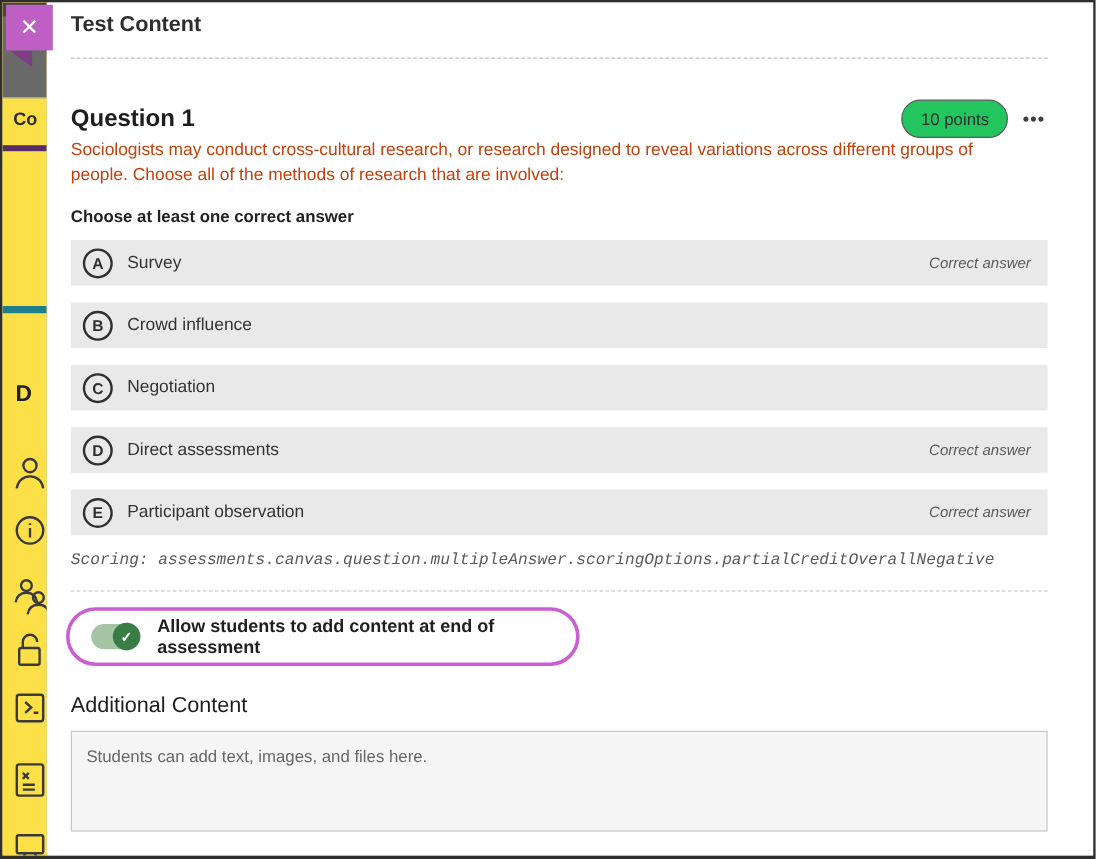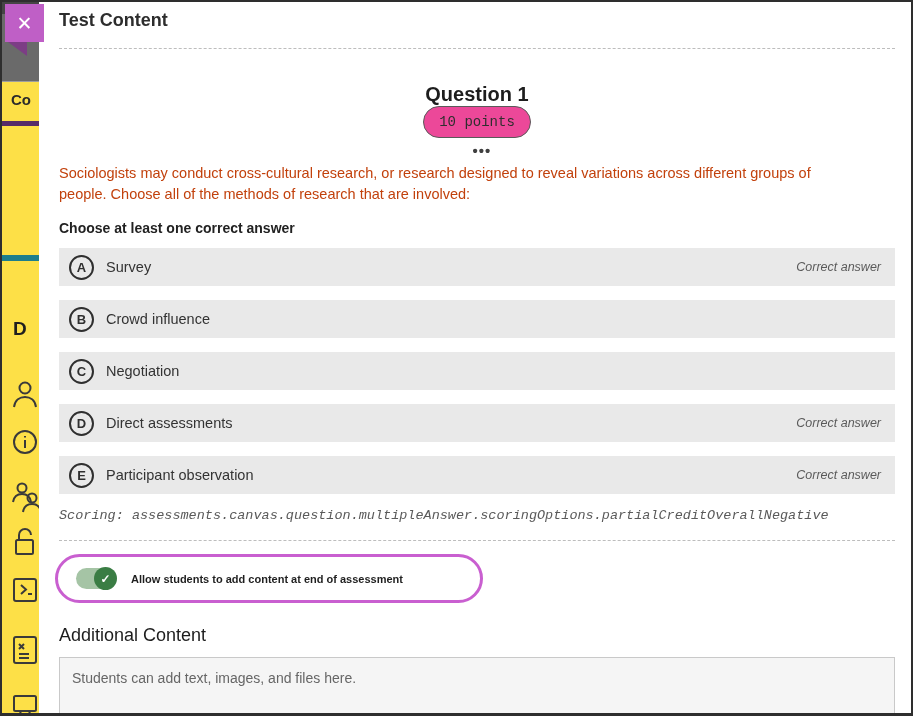--- a/index.html
+++ b/index.html
@@ -25,31 +25,31 @@
   .scrim-tab-text { position:absolute; left:9px; top:89px; font-size:15px; font-weight:600; color:#2b2b2b; white-space:nowrap; }
   .scrim-purple-bar { position:absolute; left:0; top:119px; width:100%; height:5px; }
   .scrim-teal-bar { position:absolute; left:0; top:253px; width:100%; height:6px; }
   .scrim-detail-text { position:absolute; left:11px; top:316px; font-size:19px; font-weight:700; color:#1f1f1f; white-space:nowrap; }
   .scrim-icon { position:absolute; left:9px; color:#3a3a3a; }
   .scrim-icon svg { display:block; }
 
   
   .panel {
     position:absolute; left:37px; top:0; right:0; bottom:0;
-    background:#ffffff; padding:8px 16px 0 20px; overflow:hidden;
+    background:#ffffff; padding:8px 38px 0 20px; overflow:hidden;
   }
   .panel-title { font-size:18px; font-weight:600; color:#2d2d2d; }
   .dashed-divider { border:none; border-top:1px dashed #bdbdbd; margin-top:17px; }
 
-  .question-header { display:flex; align-items:center; margin-top:34px;flex-direction:column; }
+  .question-header { display:flex; align-items:center; margin-top:34px; }
   .question-heading { font-size:20px; font-weight:700; color:#1d1d1d; flex:1; }
   .points-pill {
-    border:1px solid #5a5a5a; border-radius:17px; background:#ec4899;
+    border:1px solid #5a5a5a; border-radius:17px; background:#22c55e;
     font-size:14px; color:#2e2e2e; padding:7px 15px; cursor:pointer;
-    font-family:Liberation Mono, monospace;
+    font-family:Liberation Sans, sans-serif;
   }
   .menu-dots {
     border:none; background:none; font-size:15px; letter-spacing:1px;
     color:#3f3f3f; margin-left:10px; cursor:pointer; font-weight:700; padding:4px 2px;
   }
 
   .question-prompt { font-size:14.5px; color:#c2410c; line-height:1.45; max-width:790px; }
   .choose-instruction { margin-top:15px; font-size:14px; font-weight:700; color:#222; }
 
   .options { margin-top:12px; }
@@ -76,21 +76,21 @@
   .toggle-switch {
     position:relative; width:40px; height:21px; border-radius:11px;
     background:#a5c4a5; border:none; cursor:pointer; flex:none;
   }
   .toggle-knob {
     position:absolute; right:-1px; top:-1px; width:23px; height:23px;
     border-radius:50%; background:#3a7d44; color:#fff;
     display:flex; align-items:center; justify-content:center;
     font-size:12px; font-weight:700;
   }
-  .toggle-label { margin-left:15px; font-size:11px; font-weight:700; color:#1f1f1f; }
+  .toggle-label { margin-left:15px; font-size:15px; font-weight:700; color:#1f1f1f; }
 
   .additional-heading { margin-top:22px; font-size:18px; font-weight:400; color:#1d1d1d; }
   .additional-textarea {
     margin-top:11px; width:100%; height:84px; resize:none;
     background:#f5f5f5; border:1px solid #c9c9c9;
     font-family:inherit; font-size:14px; color:#666; padding:12px 12px;
     outline:none;
   }
   .additional-textarea::placeholder { color:#666; opacity:1; }
 

